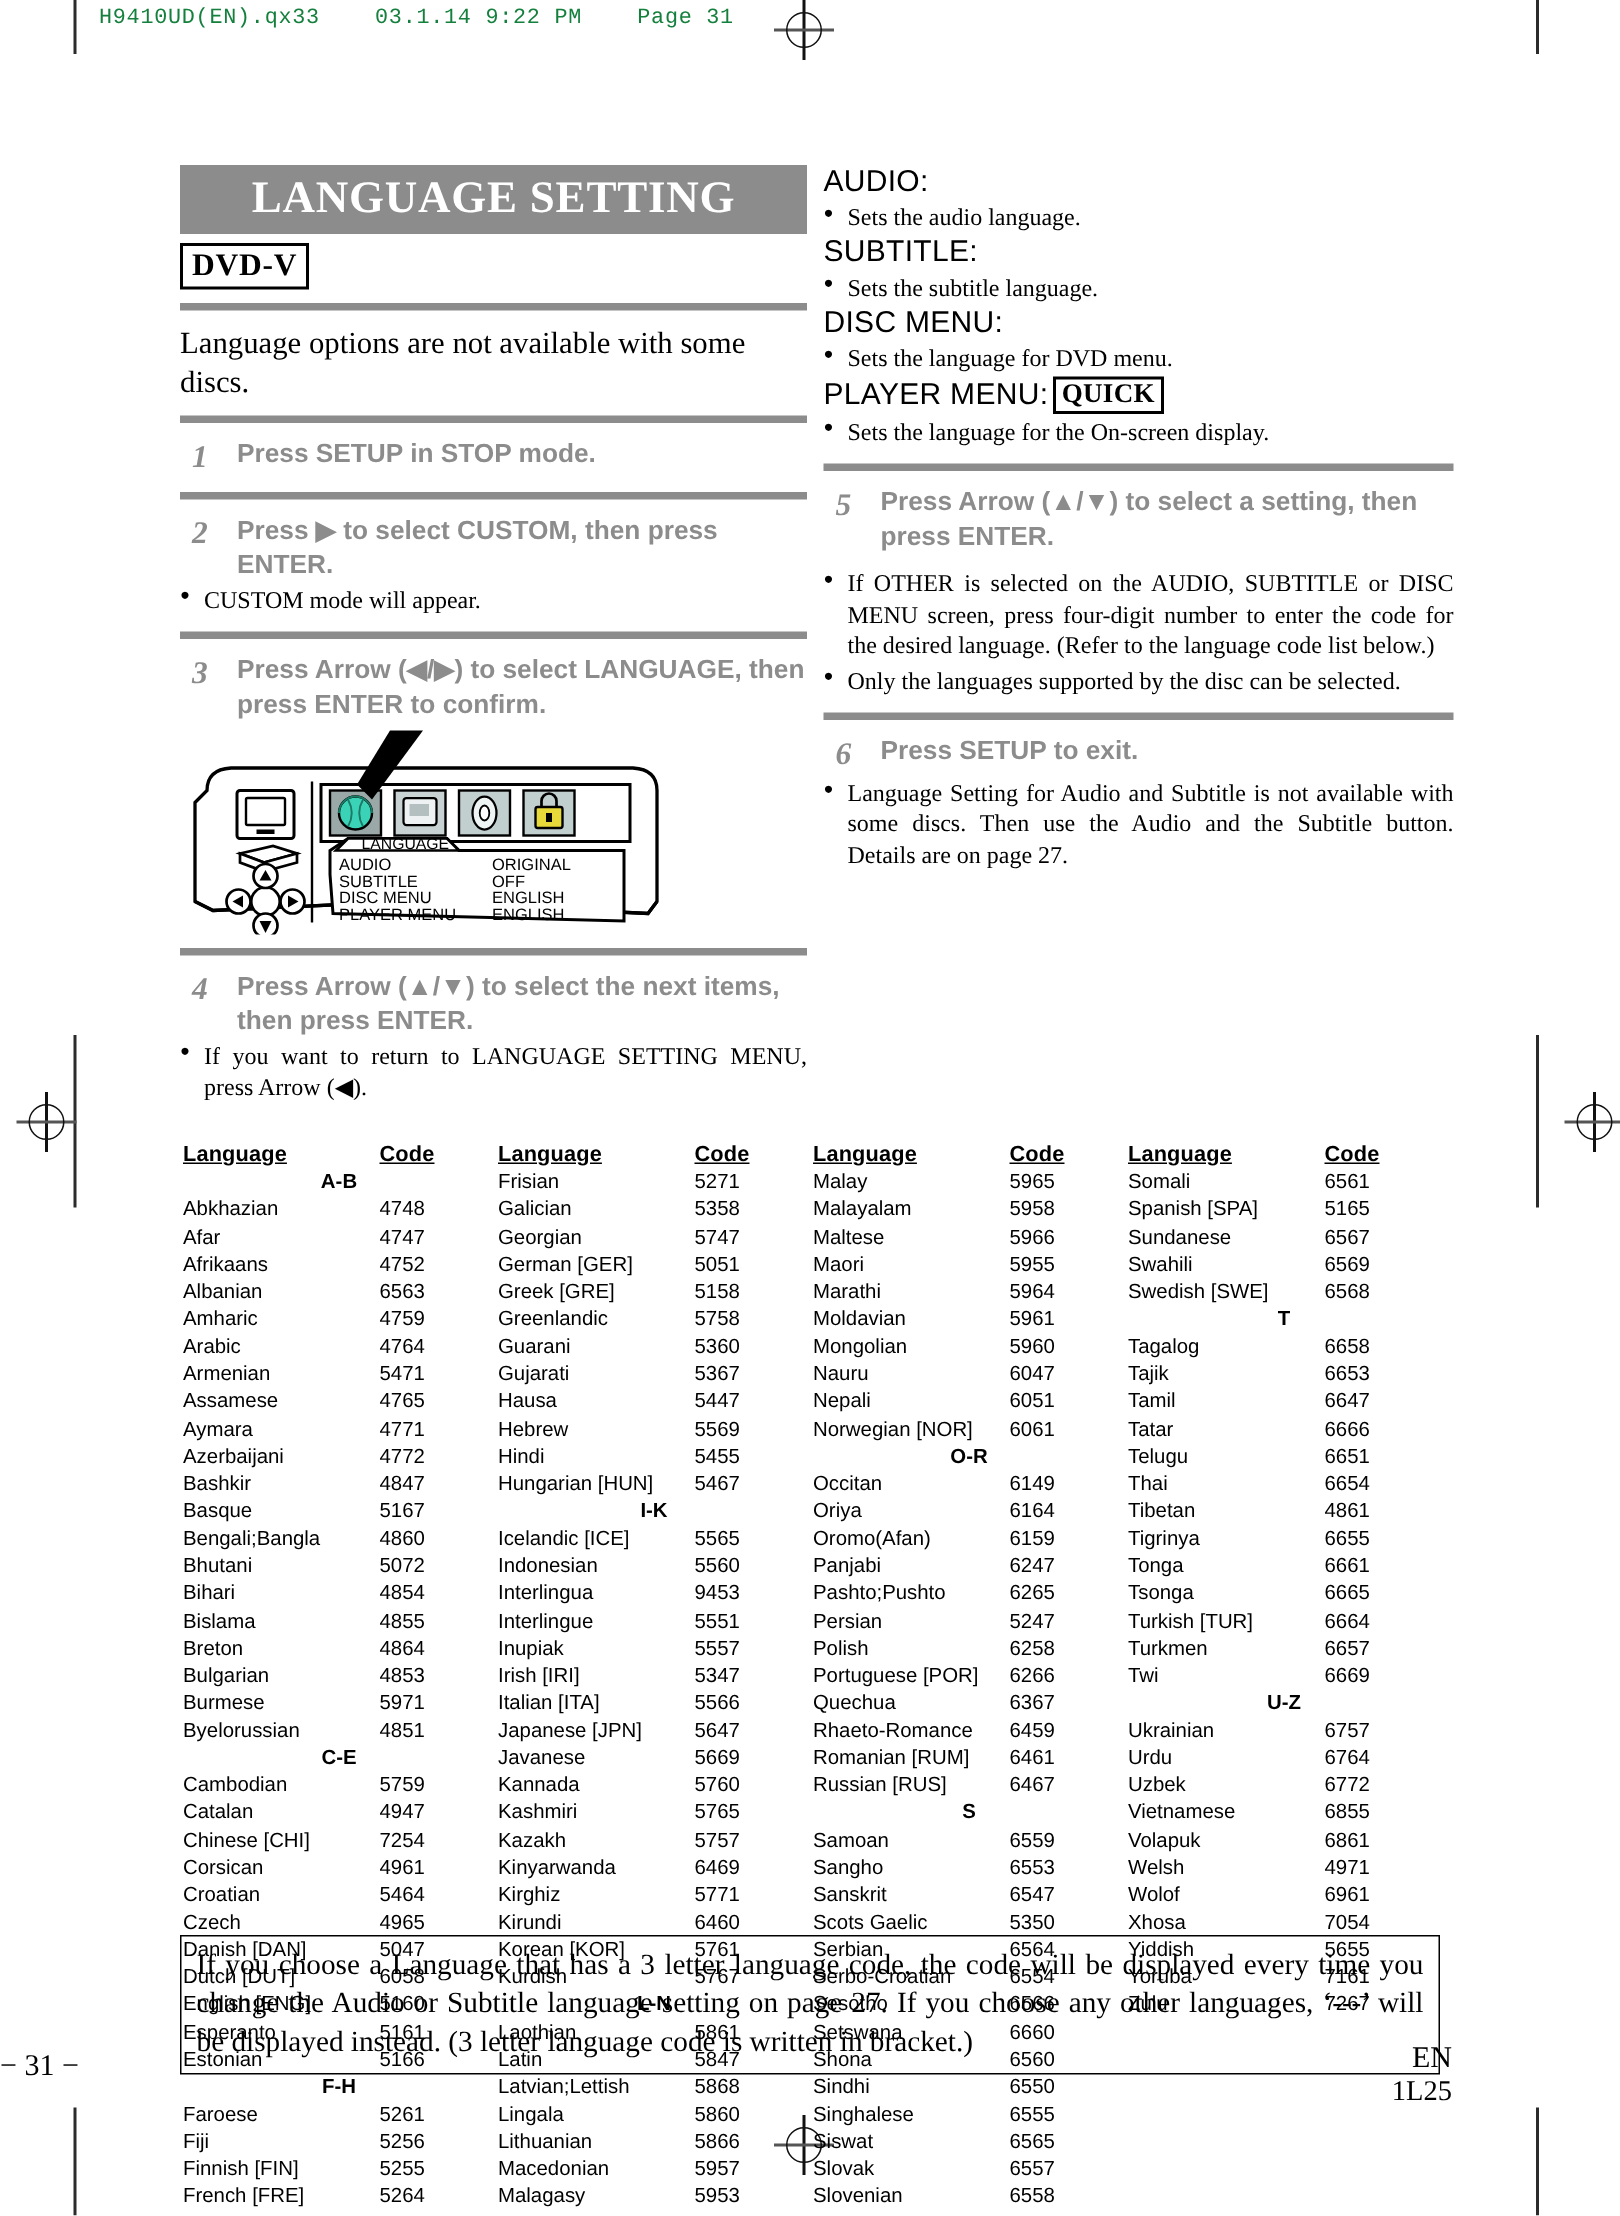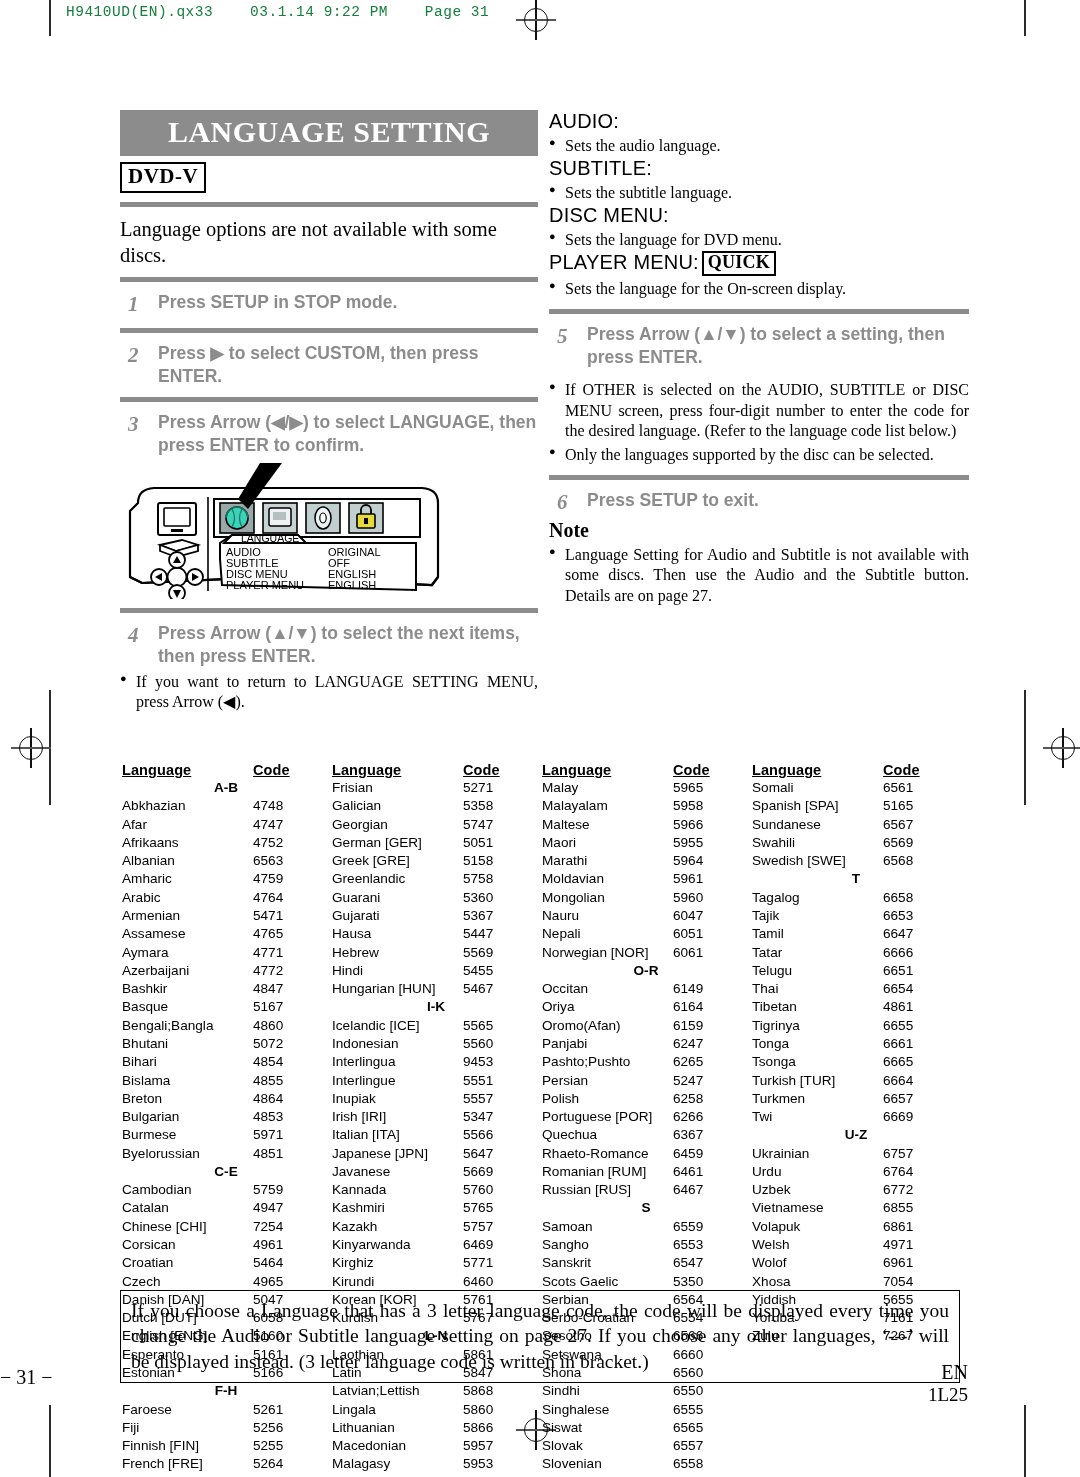--- a/index.html
+++ b/index.html
@@ -276,20 +276,21 @@
       <div class="num">1</div>
       <div class="txt">Press SETUP in STOP mode.</div>
     </div>
 
     <div class="rule"></div>
 
     <div class="step">
       <div class="num">2</div>
       <div class="txt">Press ▶ to select CUSTOM, then press ENTER.</div>
     </div>
+    <div class="bullet">CUSTOM mode will appear.</div>
 
     <div class="rule"></div>
 
     <div class="step">
       <div class="num">3</div>
       <div class="txt">Press Arrow (◀/▶) to select LANGUAGE, then press ENTER to confirm.</div>
     </div>
 
     <div class="osd-wrap">
       <svg width="418" height="140" viewBox="0 0 418 140">
@@ -405,21 +406,20 @@
     <div class="bullet">If OTHER is selected on the AUDIO, SUBTITLE or DISC MENU screen, press four-digit number to enter the code for the desired language. (Refer to the language code list below.)</div>
     <div class="bullet">Only the languages supported by the disc can be selected.</div>
 
     <div class="rule"></div>
 
     <div class="step">
       <div class="num">6</div>
       <div class="txt">Press SETUP to exit.</div>
     </div>
 
-    <div class="note-head">Note</div>
     <div class="bullet">Language Setting for Audio and Subtitle is not available with some discs. Then use the Audio and the Subtitle button. Details are on page 27.</div>
   </div>
 
   <div class="code-table">
     <div class="code-col">
         <table>
           <thead>
             <tr>
               <th class="lang-h">Language</th>
               <th class="code-h">Code</th>

